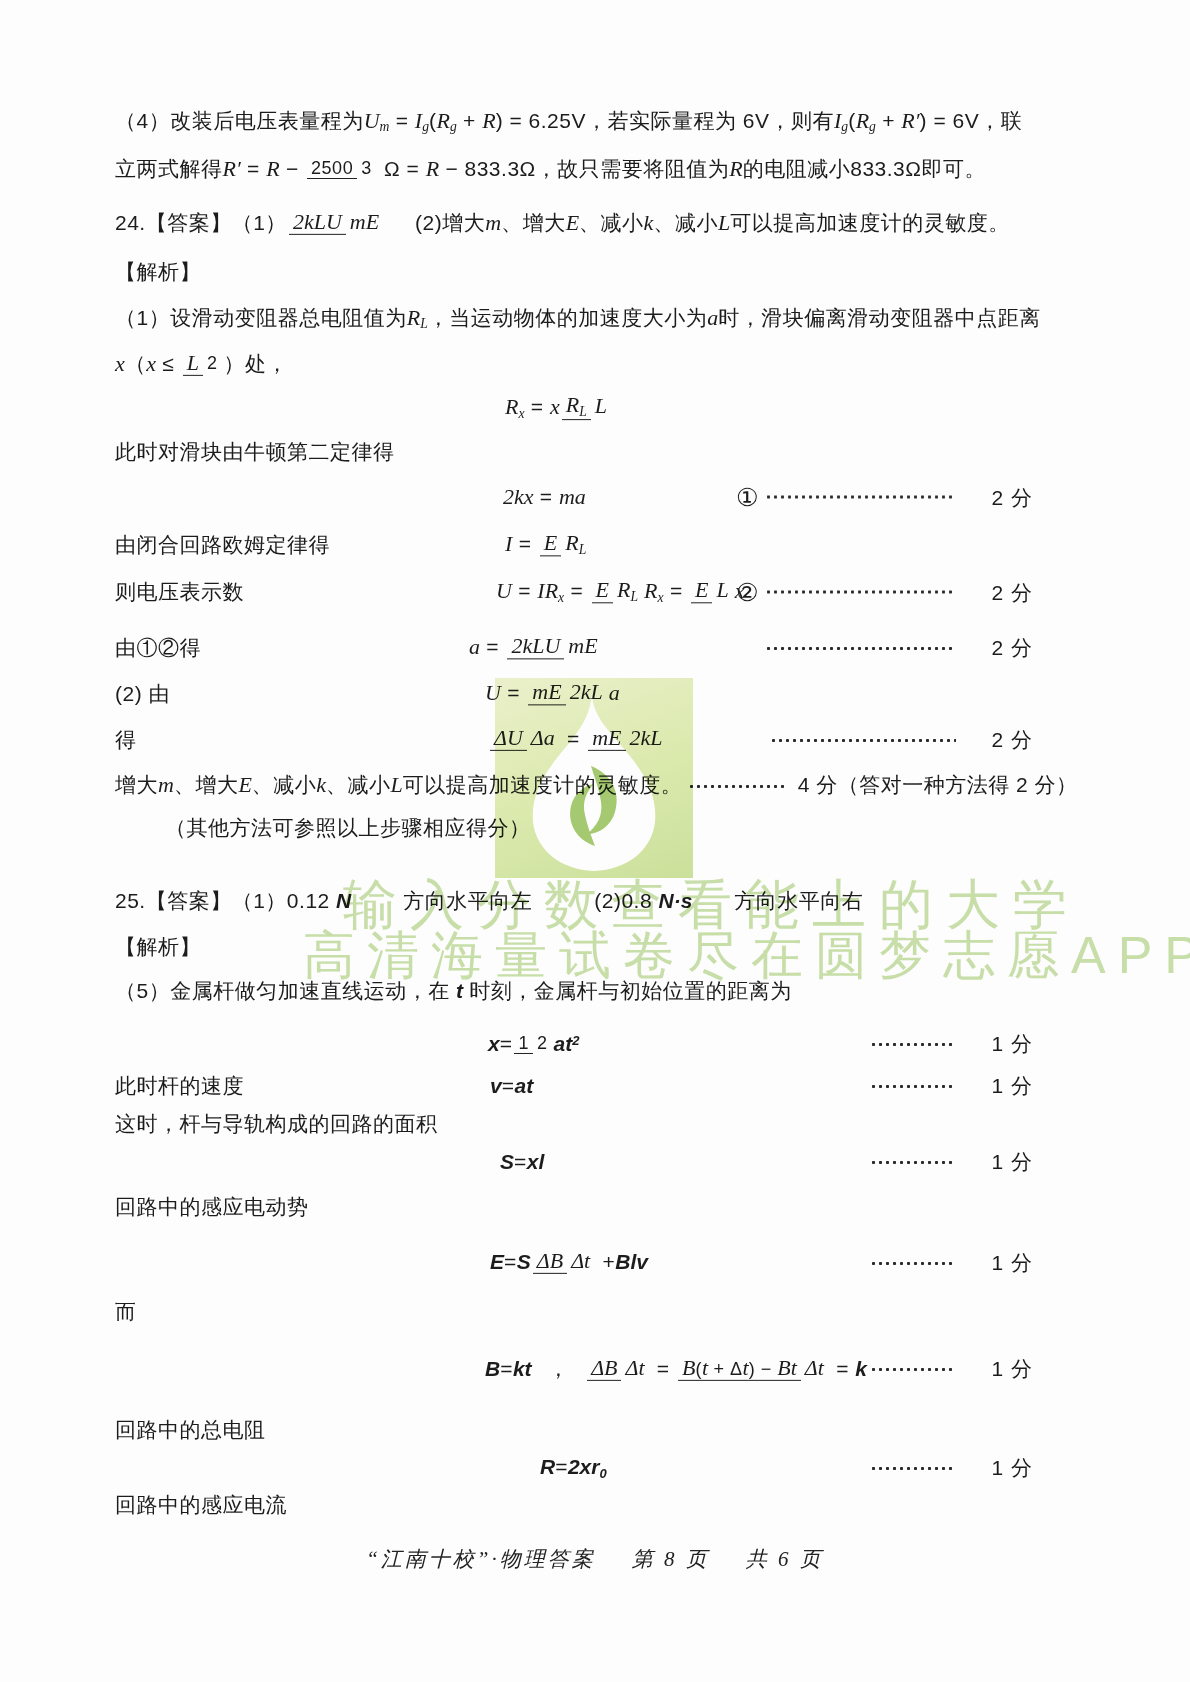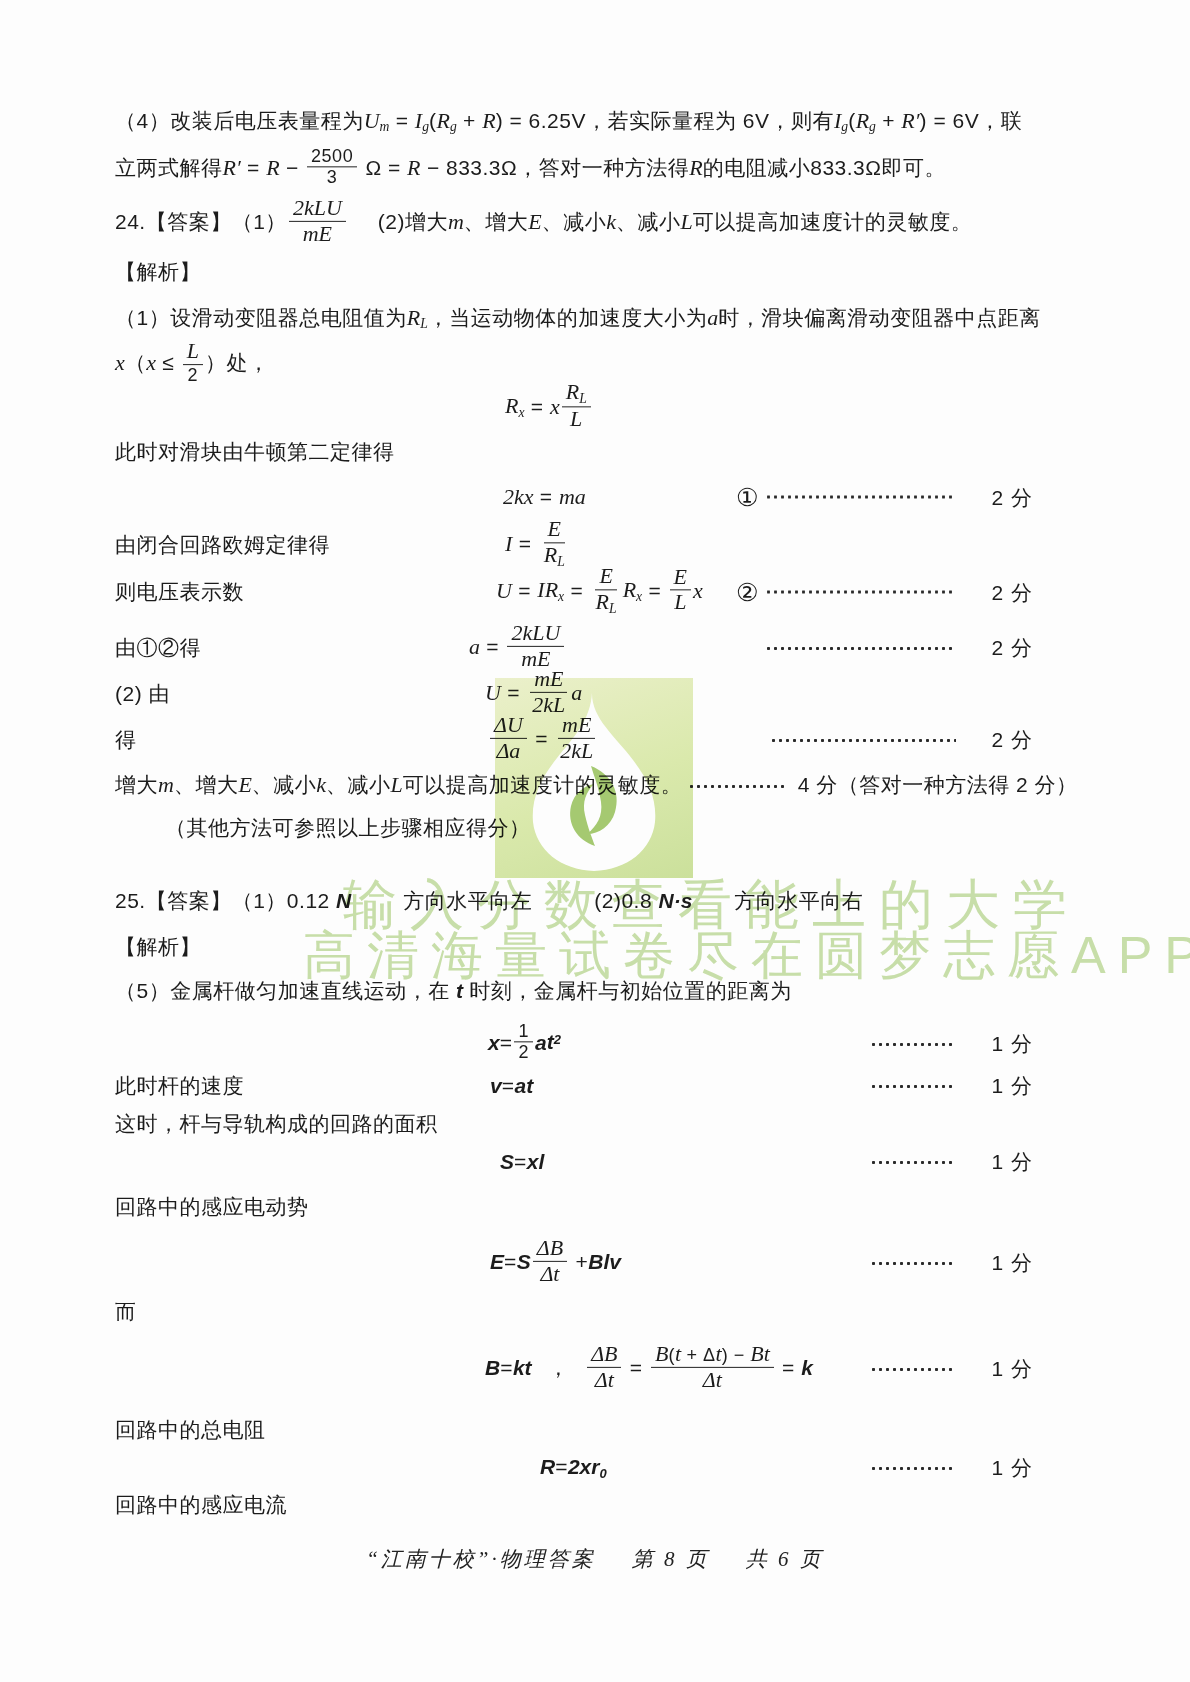--- a/index.html
+++ b/index.html
@@ -23,21 +23,21 @@
   .lbl{left:0;}
   .scr{right:45px;display:inline-flex;align-items:center;}
   .txt{letter-spacing:0.5px;}
   
   .mm{font-family:"Liberation Serif",serif;font-style:italic;font-size:22px;}
   
   .ms{font-family:"Liberation Sans",sans-serif;font-style:italic;font-weight:700;font-size:21px;}
   .sb{font-size:0.62em;vertical-align:-0.25em;}
   .sp{font-size:0.62em;vertical-align:0.45em;}
   .frac{
-    display:inline-flex;flex-direction:column;align-items:center;
+    display:inline-flex;flex-direction:row;align-items:center;
     vertical-align:middle;line-height:1.12;font-size:18px;margin:0 2px;
     transform:translateY(-2px);
   }
   .frac .fn{border-bottom:1.6px solid #222;padding:0 4px;}
   .frac .fd{padding:0 4px;}
   .leader{
     display:inline-block;height:5px;
     background-image:radial-gradient(circle at 2.5px 2.5px,#2a2a2a 1.35px,transparent 1.7px);
     background-size:7px 5px;background-repeat:repeat-x;
     vertical-align:middle;margin:0 7px 0 7px;
@@ -72,21 +72,21 @@
 <div class="page">
 
   <div id="rows-host">
       <div class="row" style="top: 121px;">
         <span class="lbl"><span class="txt">（4）改装后电压表量程为</span><span class="mm">U<span class="sb">m</span></span><span class="txt"> = </span><span class="mm">I<span class="sb">g</span></span><span class="txt">(</span><span class="mm">R<span class="sb">g</span></span><span class="txt"> + </span><span class="mm">R</span><span class="txt">) = 6.25V，若实际量程为 6V，则有</span><span class="mm">I<span class="sb">g</span></span><span class="txt">(</span><span class="mm">R<span class="sb">g</span></span><span class="txt"> + </span><span class="mm">R′</span><span class="txt">) = 6V，联</span></span>
       </div>
       <div class="row" style="top: 169px;">
         <span class="lbl"><span class="txt">立两式解得</span><span class="mm">R′</span><span class="txt"> = </span><span class="mm">R</span><span class="txt"> − </span><span class="frac">
             <span class="fn"><span class="txt">2500</span></span>
             <span class="fd"><span class="txt">3</span></span>
-          </span><span class="txt"> Ω = </span><span class="mm">R</span><span class="txt"> − 833.3Ω，答对一种方法得</span><span class="mm">R</span><span class="txt">的电阻减小833.3Ω即可。</span></span>
+          </span><span class="txt"> Ω = </span><span class="mm">R</span><span class="txt"> − 833.3Ω，故只需要将阻值为</span><span class="mm">R</span><span class="txt">的电阻减小833.3Ω即可。</span></span>
       </div>
       <div class="row" style="top: 223px;">
         <span class="lbl"><span class="txt">24.【答案】（1）</span><span class="frac">
             <span class="fn"><span class="mm">2kLU</span></span>
             <span class="fd"><span class="mm">mE</span></span>
           </span><span class="gap" style="width: 30px;"></span><span class="txt">(2)增大</span><span class="mm">m</span><span class="txt">、增大</span><span class="mm">E</span><span class="txt">、减小</span><span class="mm">k</span><span class="txt">、减小</span><span class="mm">L</span><span class="txt">可以提高加速度计的灵敏度。</span></span>
       </div>
       <div class="row" style="top: 272px;">
         <span class="lbl"><span class="txt">【解析】</span></span>
       </div>

